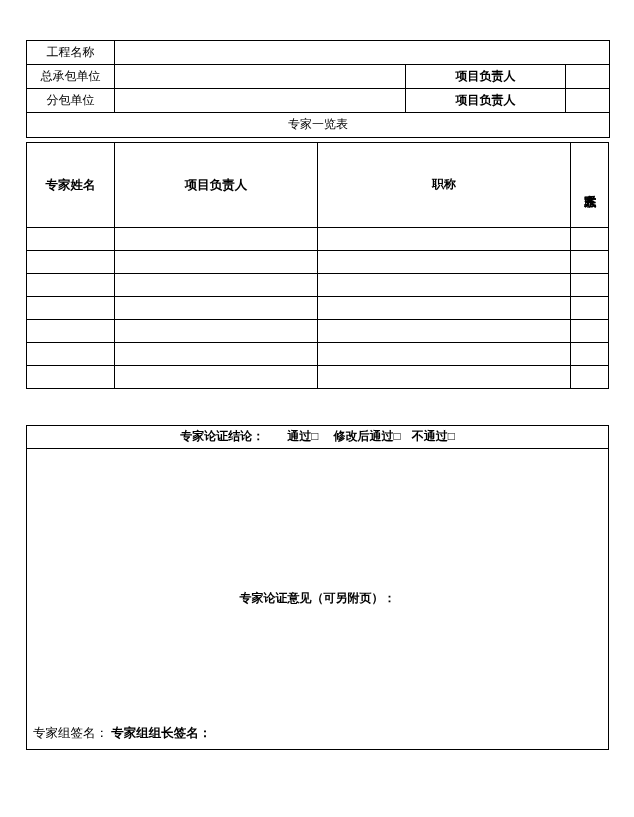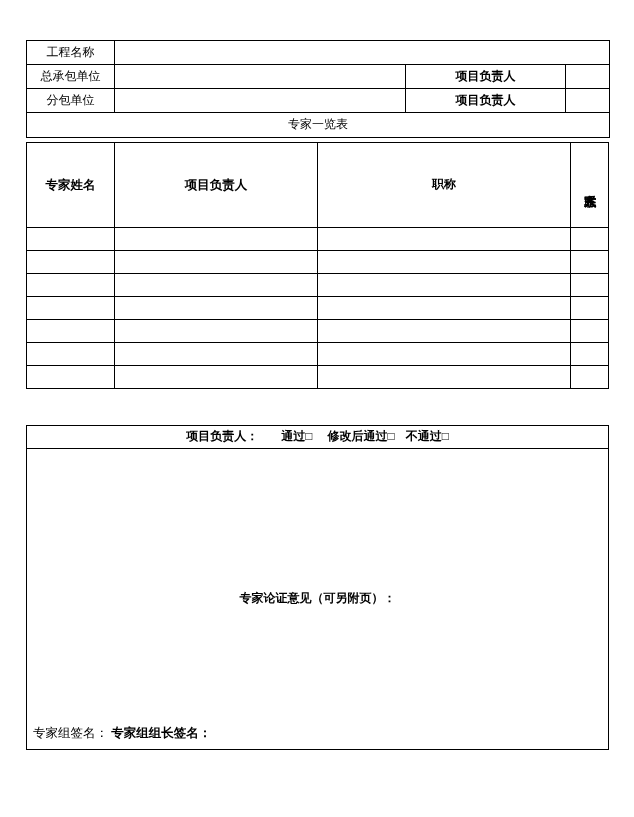--- a/index.html
+++ b/index.html
@@ -211,21 +211,21 @@
   </tbody>
     </table>
 
   <table class="form" style="top: 425px;">
     <colgroup>
         <col style="width:582px;">
       </colgroup>
     <tbody>
         <tr>
       <td class="conclusion">
-        <span>项目负责人：</span>
+        <span>专家论证结论：</span>
         <span style="margin-left:20px;">通过□</span>
         <span style="margin-left:12px;margin-top:21px;">修改后通过□</span>
         <span style="margin-left:8px;">不通过□</span>
       </td>
     </tr>
     <tr>
       <td class="opinion-cell">
         <span class="opinion-label">专家论证意见（可另附页）：</span>
         <span></span>
         <span class="sign-line">

